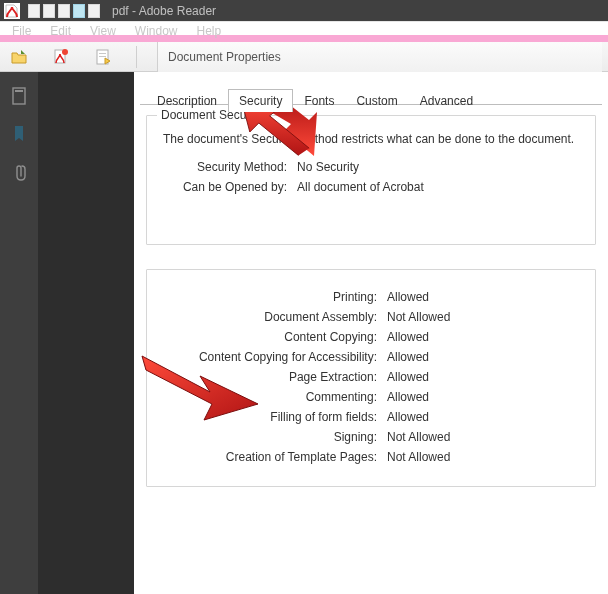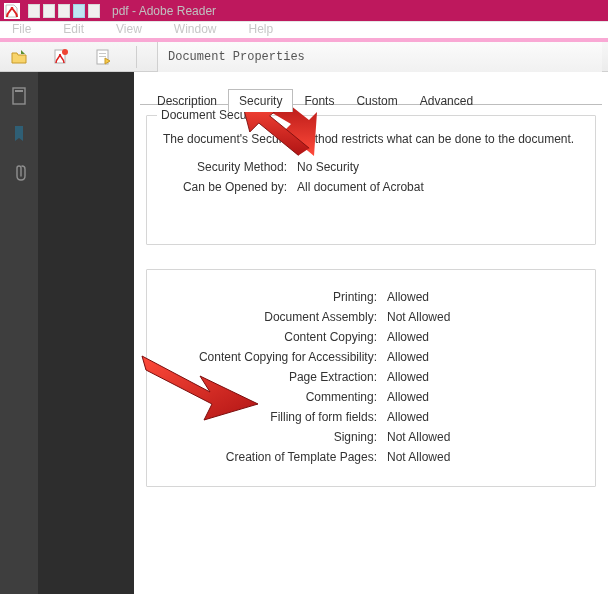--- a/index.html
+++ b/index.html
@@ -8,21 +8,21 @@
     font-size: 12px;
     background: #fff;
     width: 608px;
     height: 594px;
     overflow: hidden;
     color: #444;
   }
   
   .titlebar {
     height: 22px;
-    background: #be185d;
+    background: #404040;
     display: flex;
     align-items: center;
     padding: 0 4px;
     gap: 6px;
     border-bottom: 1px solid #e6e6e6;
     color: #c0c0c0;
   }
   .titlebar .app-icon {
     width: 16px; height: 16px;
     display: inline-flex;
@@ -30,37 +30,36 @@
     justify-content: center;
   }
   .titlebar .doc-thumbs { display:flex; gap:3px; margin-left:2px;}
   .titlebar .doc-thumbs span{ width:12px; height:14px; background:#f0f0f0; border:1px solid #d8d8d8; display:inline-block;}
   .titlebar .doc-thumbs span.active{ background:#bfe6f2; border-color:#9fd3e6;}
   .titlebar .title { margin-left:6px; }
   
   .menubar {
     height: 20px;
     display: flex;
-    align-items: flex-end;
-    gap: 16px;
+    align-items: flex-start;
+    gap: 3px;
     padding: 0 4px;
     color: #c7c7c7;
-    border-bottom: 4px solid #f9a8d4;
+    border-bottom: 7px solid #f9a8d4;
   }
   .menubar span { padding: 2px 8px; }
   
   .toolbar {
     height: 30px;
     display: flex;
     align-items: center;
     gap: 16px;
     padding: 0 6px;
     background: linear-gradient(#f7f7f7,#ececec);
     border-bottom: 1px solid #d0d0d0;
-    font-family: Liberation Mono, monospace;
   }
   .toolbar .tbtn {
     width: 26px; height: 24px;
     border: 1px solid transparent;
     display:flex; align-items:center; justify-content:center;
     border-radius:2px;
   }
   .toolbar .sep { width:1px; height:22px; background:#cfcfcf; margin:0 4px;}
   .toolbar-right-label{
     flex:1;

